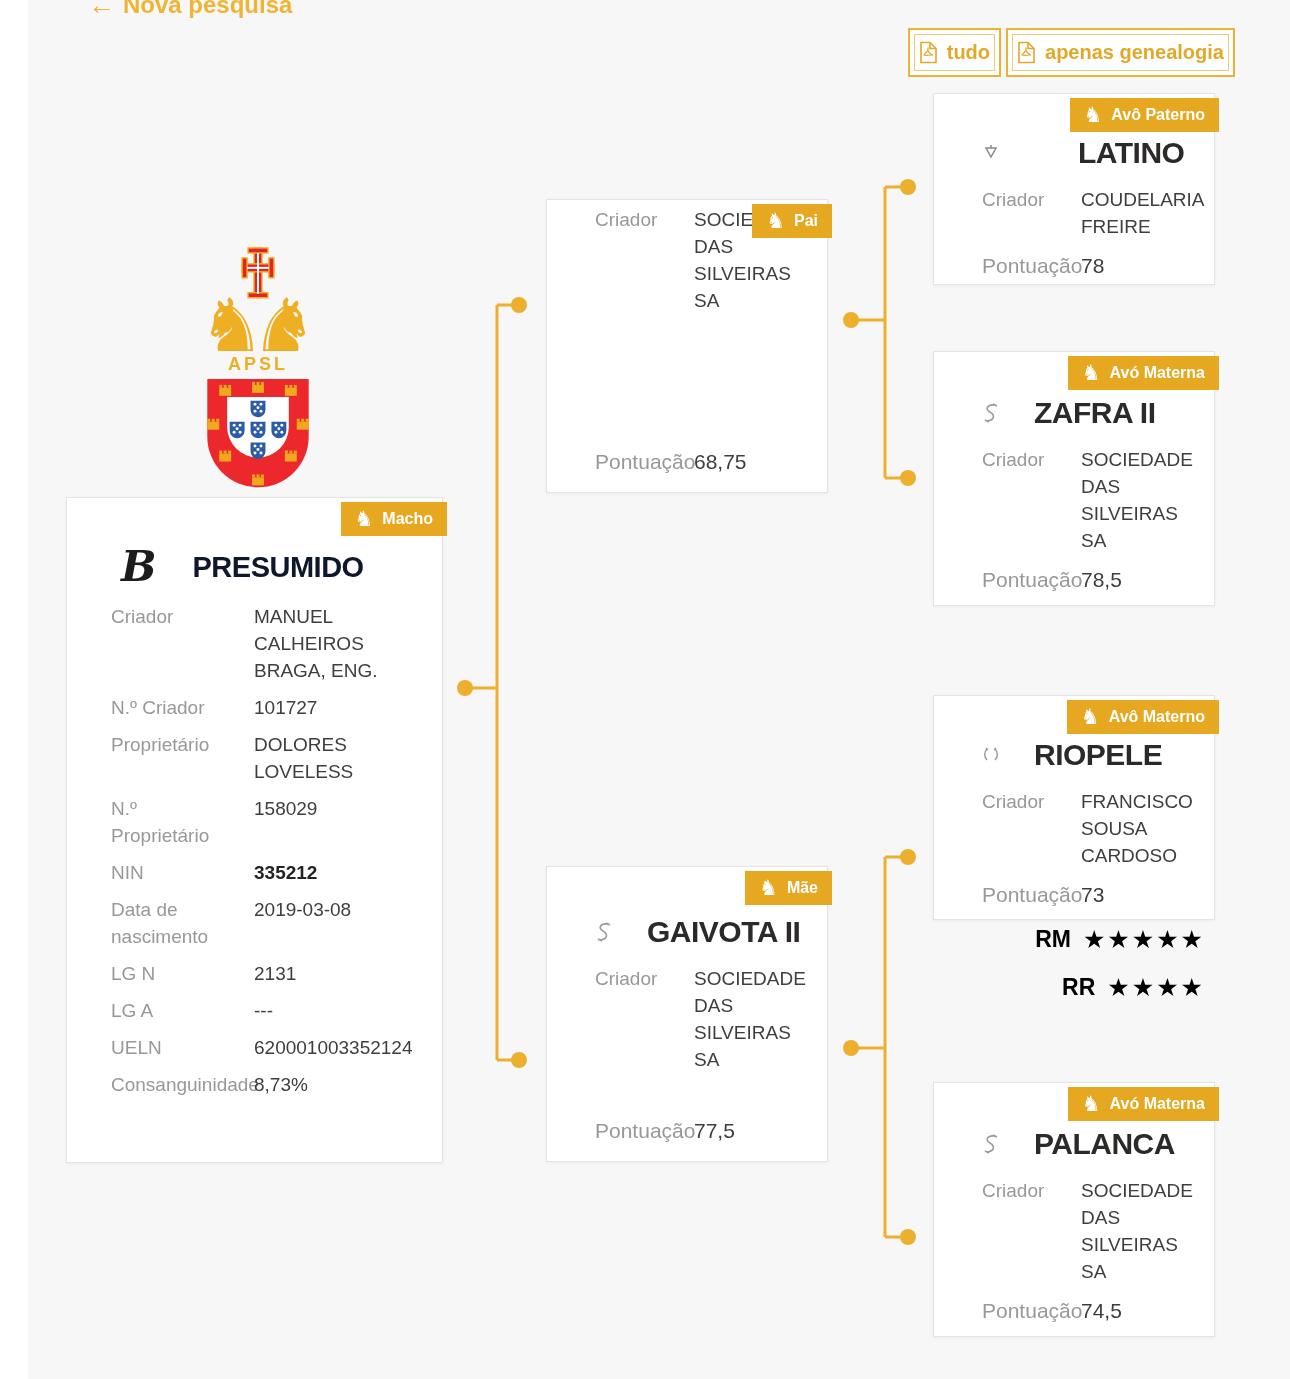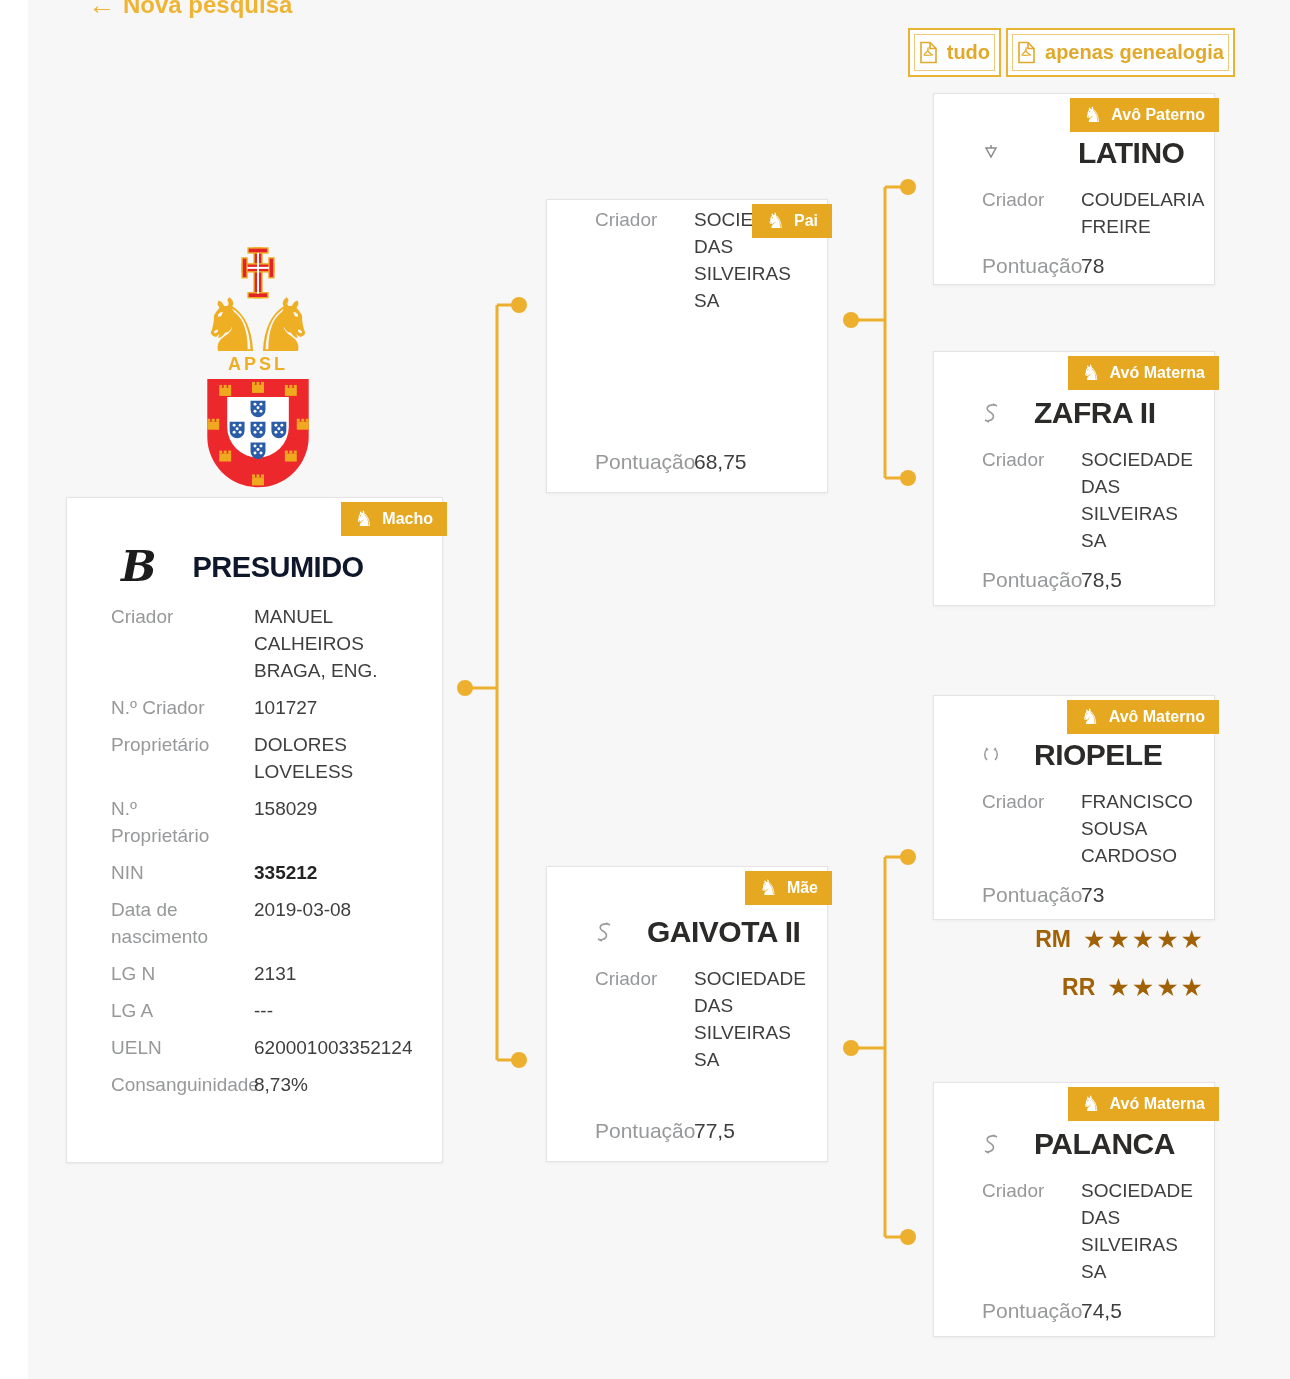--- a/index.html
+++ b/index.html
@@ -63,21 +63,21 @@
   .mcard-title .brand-b { font-family:"DejaVu Serif", serif; font-weight:bold; font-style:italic;
                           font-size:42px; line-height:1; color:#1C1C1C; }
   .mcard-title h2 { margin-left:36px; font-size:29px; color:#0f172a; font-weight:bold; letter-spacing:-0.5px; }
   .mrow { display:grid; grid-template-columns:105px 176px; column-gap:38px;
           padding:5px 14px 5px 44px; font-size:19px; line-height:27px; }
   .mrow .alabel { overflow:visible; white-space:normal; }
   .bold-val { font-weight:bold; color:#232323; }
 
   
   .rating-row { position:absolute; left:933px; width:282px; text-align:right; padding-right:10px;
-                color:#a16207; font-weight:bold; display:flex; justify-content:flex-end;
+                color:#000000; font-weight:bold; display:flex; justify-content:flex-end;
                 align-items:center; gap:12px; }
   .rating-row .rlabel { font-size:23px; }
   .rating-row .rstars { font-size:25px; letter-spacing:2px; font-family:"DejaVu Sans", sans-serif; }
 
   
   .connectors { position:absolute; left:0; top:0; pointer-events:none; }
 </style>
 </head>
 <body>
 

